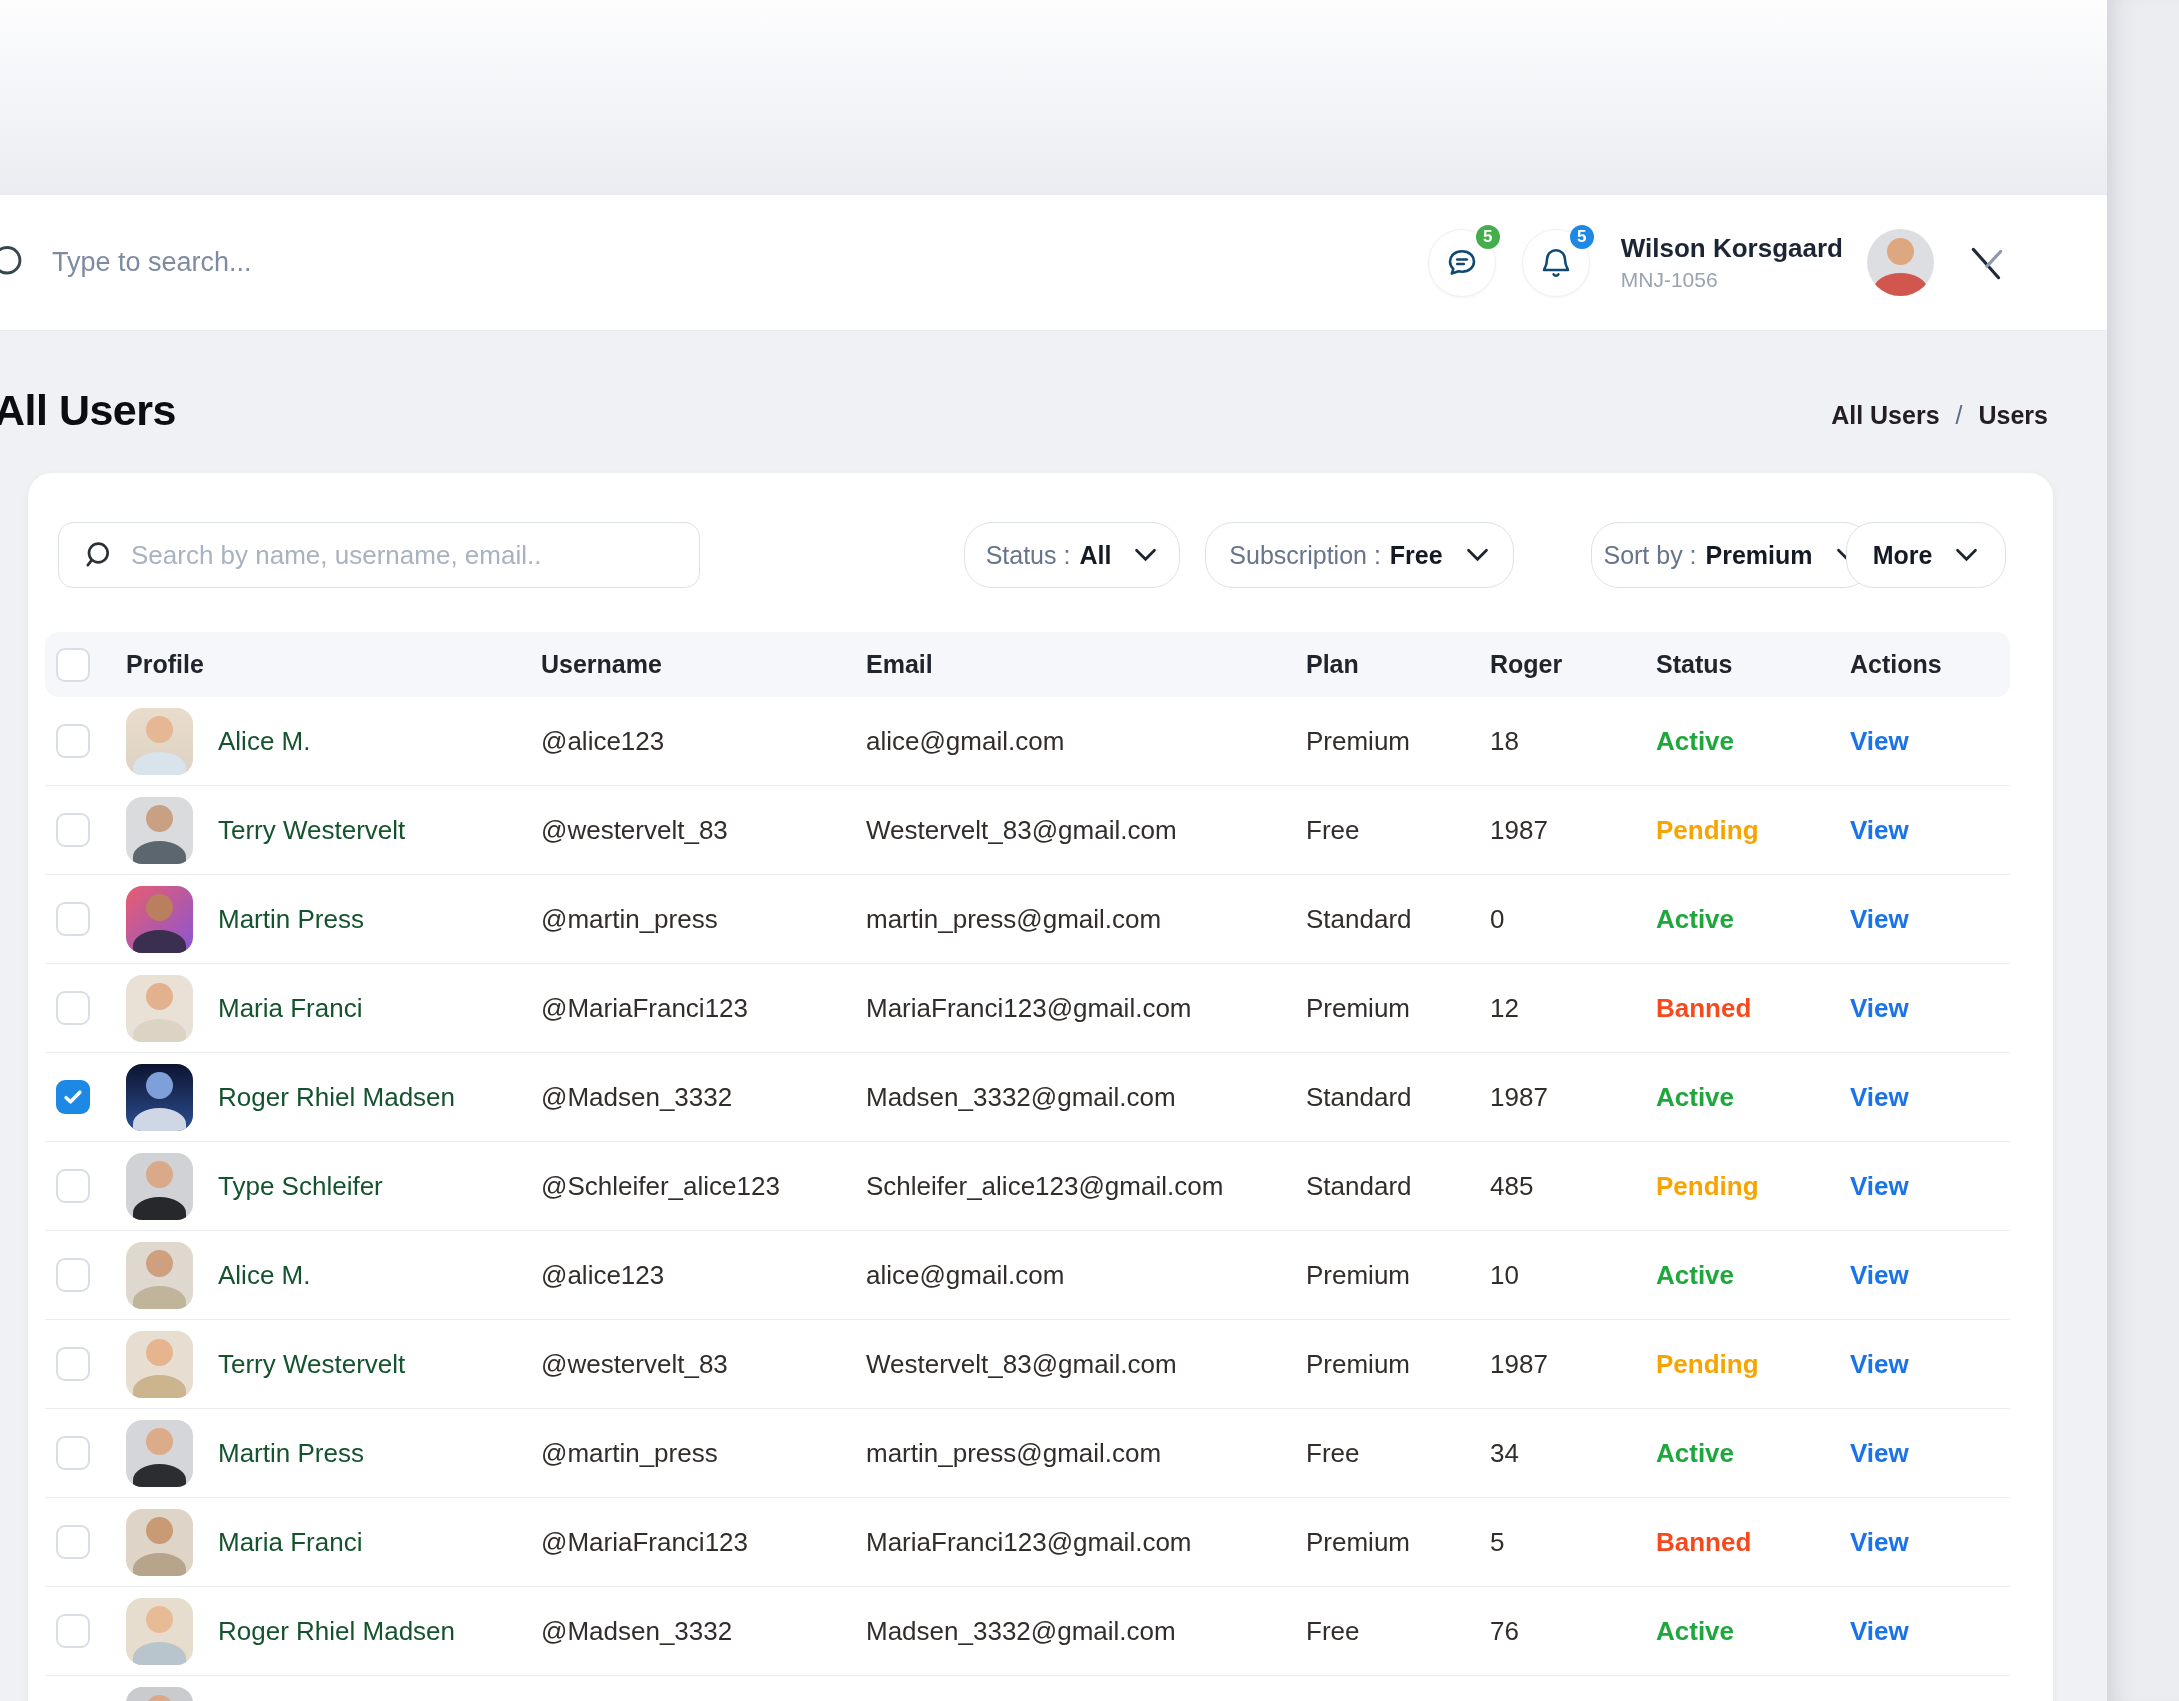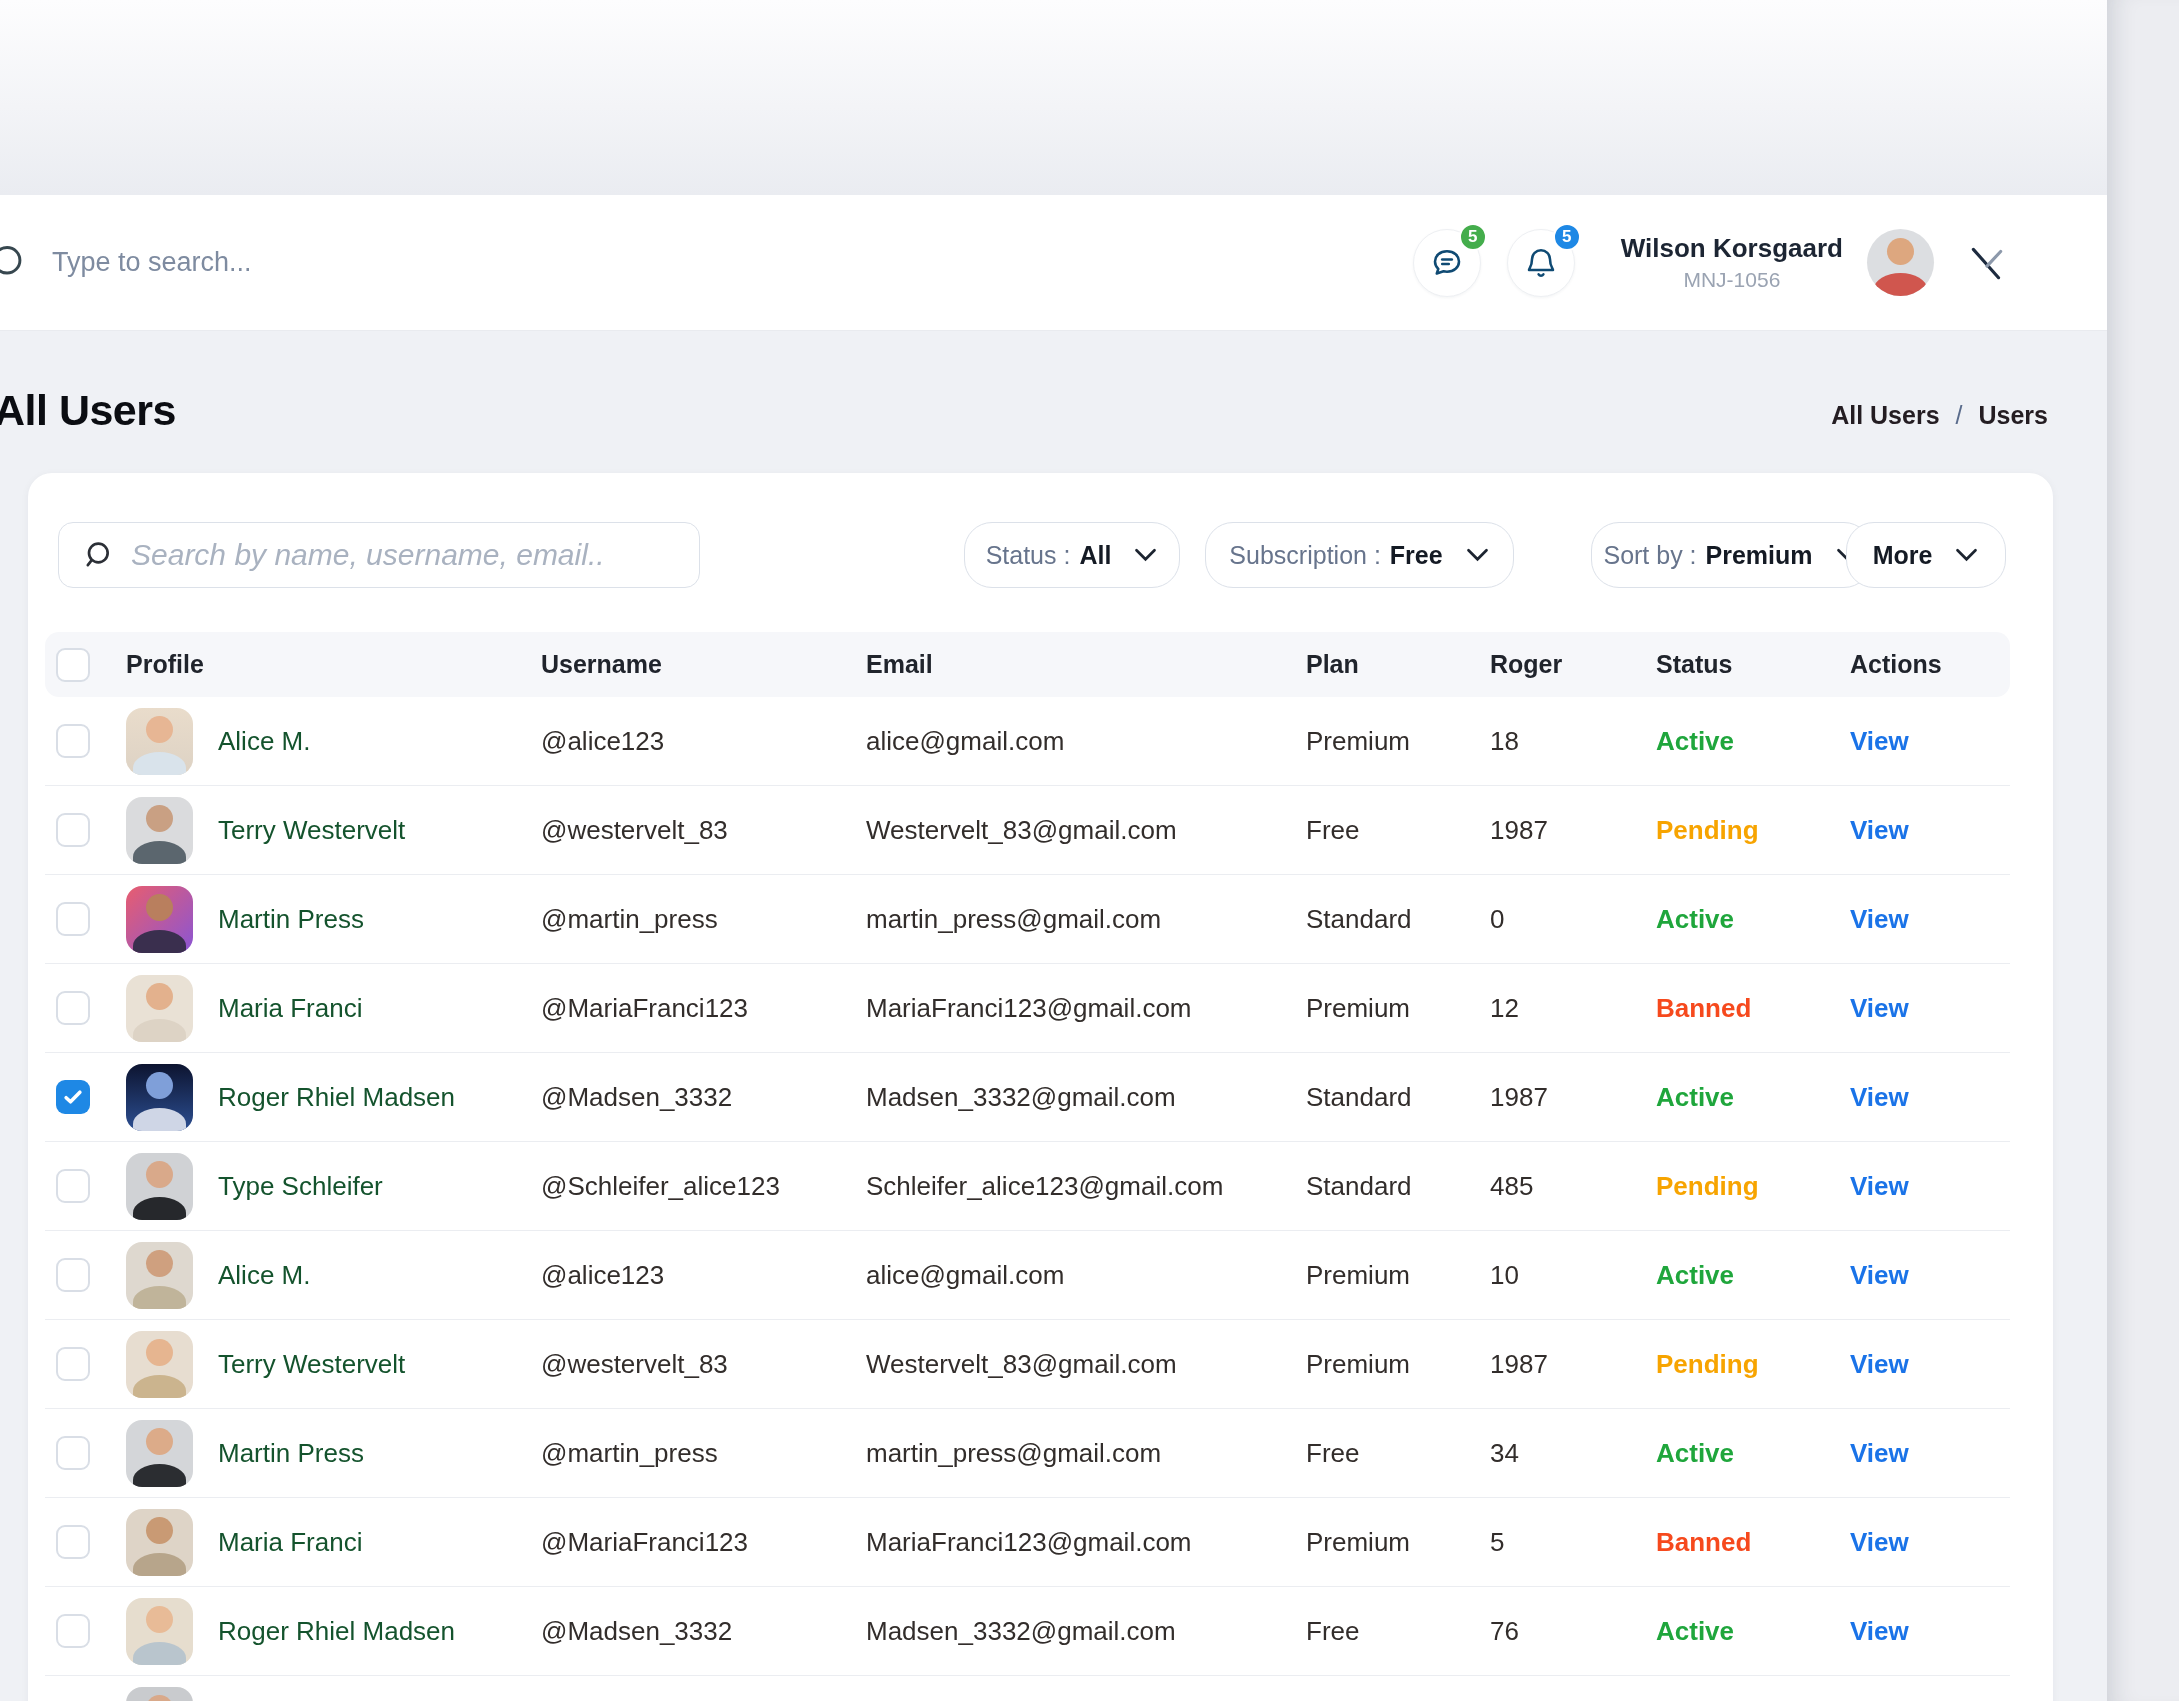--- a/index.html
+++ b/index.html
@@ -21,21 +21,21 @@
   .gsearch-text{font-size:27px;color:#7e8ba0;}
   .topbar-right{margin-left:auto;display:flex;align-items:center;margin-right:99px;}
   .icon-circle{position:relative;width:66px;height:66px;border-radius:50%;background:#fff;
                border:1px solid #eef0f3;box-shadow:0 1px 3px rgba(20,30,50,.05);
                display:flex;align-items:center;justify-content:center;cursor:pointer;}
   .icon-circle + .icon-circle{margin-left:26px;}
   .icon-circle svg{width:36px;height:36px;}
   .badge{position:absolute;top:-7px;right:-7px;min-width:28px;height:28px;border-radius:50%;
          color:#fff;font-size:17px;font-weight:bold;display:flex;align-items:center;justify-content:center;
          border:2.5px solid #fff;box-sizing:border-box;}
-  .user-block{text-align:center;margin-left:46px;line-height:1.25;}
+  .user-block{text-align:left;margin-left:31px;line-height:1.25;}
   .user-name{font-size:26px;font-weight:bold;color:#1c2533;}
   .user-id{font-size:21px;color:#9aa3b2;margin-top:3px;}
   .tb-avatar{width:83px;height:83px;border-radius:50%;margin-left:24px;position:relative;overflow:hidden;cursor:pointer;}
   .xglyph{width:42px;height:42px;margin-left:32px;cursor:pointer;}
 
   
   .page-head{position:absolute;left:0;top:330px;width:2107px;}
   .page-title{position:absolute;left:-6px;top:56px;font-size:43px;font-weight:bold;color:#0b0d12;letter-spacing:-0.5px;}
   .breadcrumb{position:absolute;right:59px;top:71px;font-size:25px;font-weight:bold;color:#241d22;
               display:flex;gap:16px;align-items:center;}
@@ -44,21 +44,21 @@
   
   .card{position:absolute;left:28px;top:473px;width:2025px;height:1277px;background:#fff;
         border-radius:24px;box-shadow:0 2px 8px rgba(25,35,60,.05);}
 
   
   .filters{position:relative;height:66px;margin-top:49px;}
   .f-search{position:absolute;left:30px;top:0;width:642px;height:66px;border:1.5px solid #dce1e9;
             border-radius:15px;display:flex;align-items:center;box-sizing:border-box;padding-left:24px;gap:16px;
             background:#fff;}
   .f-search .mag{width:32px;height:32px;color:#2b2f36;}
-  .f-search-text{font-size:30px;color:#a9b2c0;font-style:italic;}
+  .f-search-text{font-size:26px;color:#a9b2c0;}
   .fbtn{position:absolute;top:0;height:66px;border:1.5px solid #dce1e9;border-radius:28px;background:#fff;
         display:flex;align-items:center;justify-content:center;box-sizing:border-box;font-size:25px;cursor:pointer;gap:9px;}
   .fbtn .lab{color:#67748c;}
   .fbtn .val{color:#141a24;font-weight:bold;}
   .fbtn .chev{width:25px;height:15px;margin-left:13px;flex:0 0 auto;}
   .fbtn-status{left:936px;width:216px;}
   .fbtn-sub{left:1177px;width:309px;}
   .fbtn-sort{left:1563px;width:281px;}
   .fbtn-more{left:1818px;width:160px;}
 

